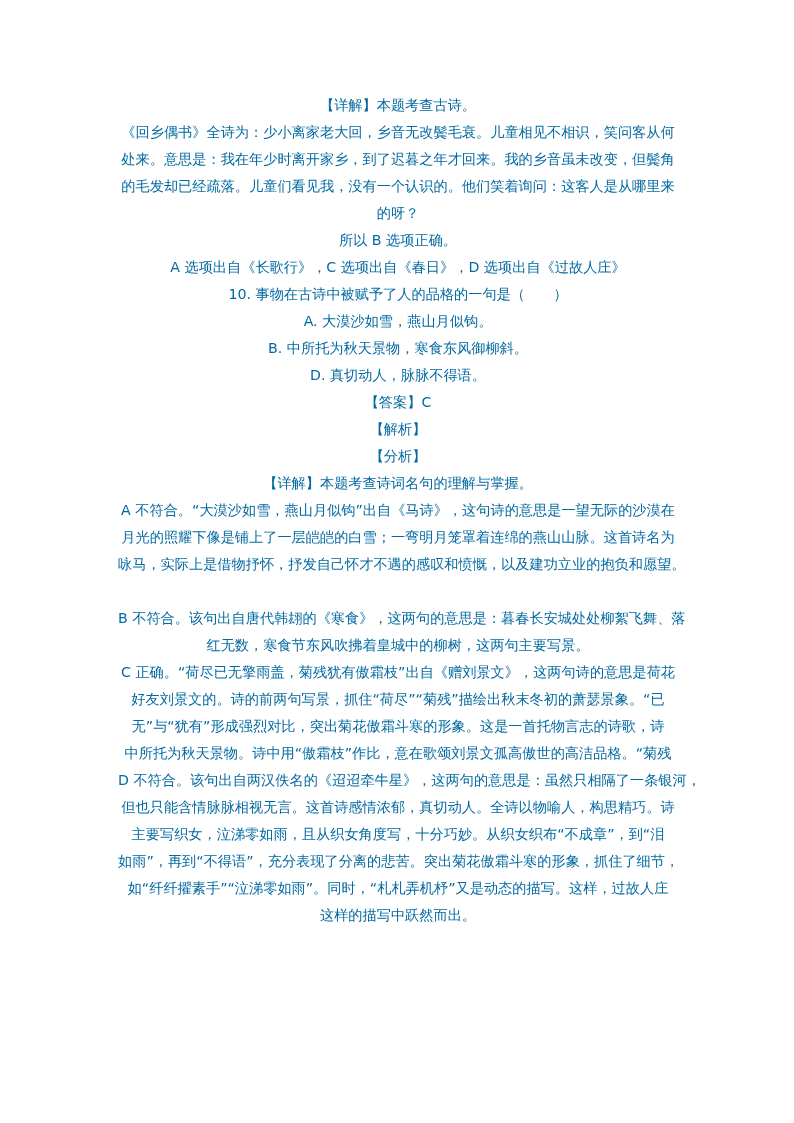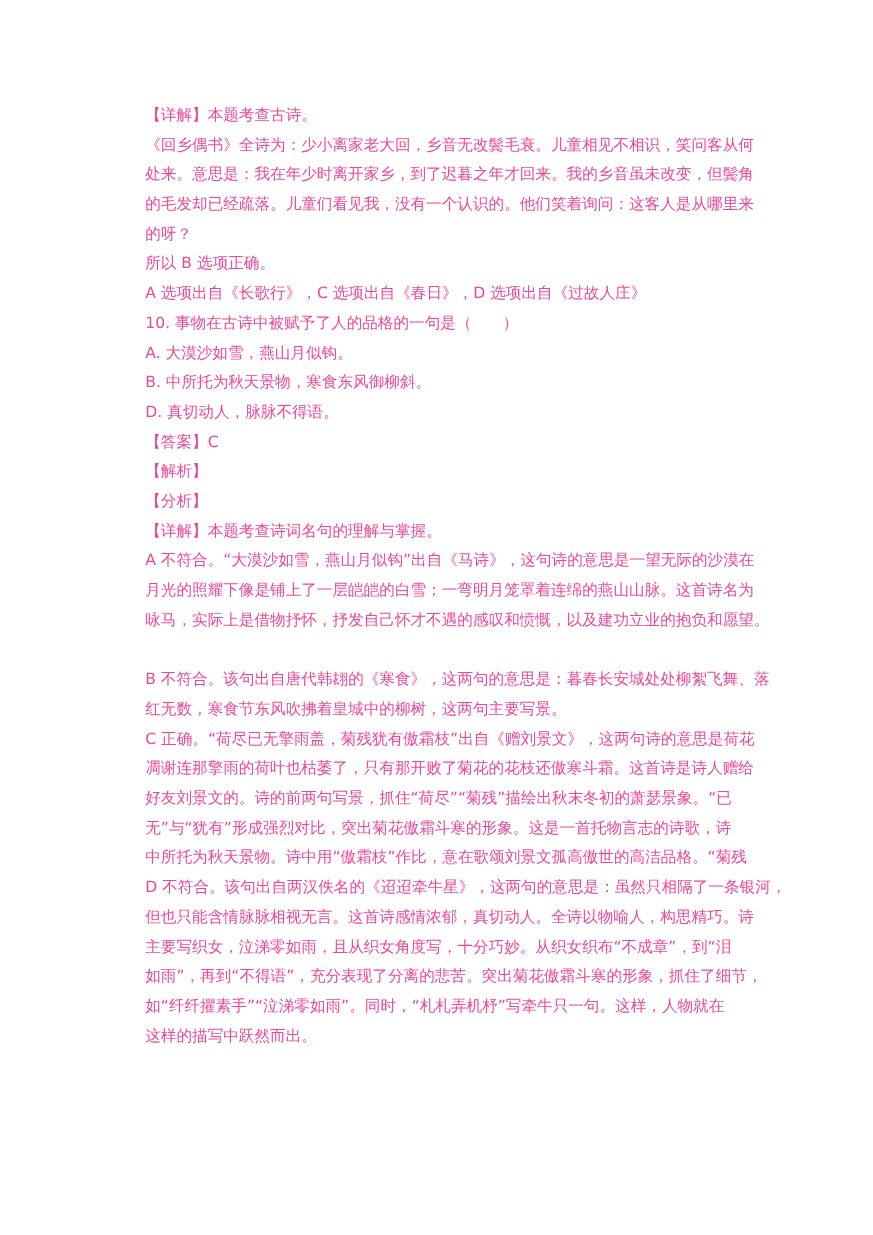--- a/index.html
+++ b/index.html
@@ -1,25 +1,26 @@
 <!DOCTYPE html>
 <html><head>
 <meta charset="utf-8">
 <style>
   html, body { margin: 0; padding: 0; background: #ffffff; }
   body { width: 794px; height: 1123px; position: relative; overflow: hidden; }
   .page {
     position: absolute;
-    left: 132px;
+    left: 118px;
     top: 92px;
     width: 560px;
     font-family: "DejaVu Sans", sans-serif;
     font-size: 14.2px;
-    color: #ec4899;
+    color: #0369a1;
     line-height: 27px;
+    text-align: center;
   }
   .line { white-space: nowrap; height: 27px; }
   .para { }
   .gap { height: 27px; }
 </style>
 </head>
 <body>
 
 <div class="page">
 
@@ -50,28 +51,27 @@
   </div>
   <div class="gap"></div>
 
   <div class="para">
     <div class="line">B 不符合。该句出自唐代韩翃的《寒食》，这两句的意思是：暮春长安城处处柳絮飞舞、落</div>
     <div class="line">红无数，寒食节东风吹拂着皇城中的柳树，这两句主要写景。</div>
   </div>
 
   <div class="para">
     <div class="line">C 正确。“荷尽已无擎雨盖，菊残犹有傲霜枝”出自《赠刘景文》，这两句诗的意思是荷花</div>
-    <div class="line">凋谢连那擎雨的荷叶也枯萎了，只有那开败了菊花的花枝还傲寒斗霜。这首诗是诗人赠给</div>
     <div class="line">好友刘景文的。诗的前两句写景，抓住“荷尽”“菊残”描绘出秋末冬初的萧瑟景象。“已</div>
     <div class="line">无”与“犹有”形成强烈对比，突出菊花傲霜斗寒的形象。这是一首托物言志的诗歌，诗</div>
     <div class="line">中所托为秋天景物。诗中用“傲霜枝”作比，意在歌颂刘景文孤高傲世的高洁品格。“菊残</div>
   </div>
 
   <div class="para">
     <div class="line">D 不符合。该句出自两汉佚名的《迢迢牵牛星》，这两句的意思是：虽然只相隔了一条银河，</div>
     <div class="line">但也只能含情脉脉相视无言。这首诗感情浓郁，真切动人。全诗以物喻人，构思精巧。诗</div>
     <div class="line">主要写织女，泣涕零如雨，且从织女角度写，十分巧妙。从织女织布“不成章”，到“泪</div>
     <div class="line">如雨”，再到“不得语”，充分表现了分离的悲苦。突出菊花傲霜斗寒的形象，抓住了细节，</div>
-    <div class="line">如“纤纤擢素手”“泣涕零如雨”。同时，“札札弄机杼”写牵牛只一句。这样，人物就在</div>
+    <div class="line">如“纤纤擢素手”“泣涕零如雨”。同时，“札札弄机杼”又是动态的描写。这样，过故人庄</div>
     <div class="line">这样的描写中跃然而出。</div>
   </div>
 
 </div>
 
 </body></html>

